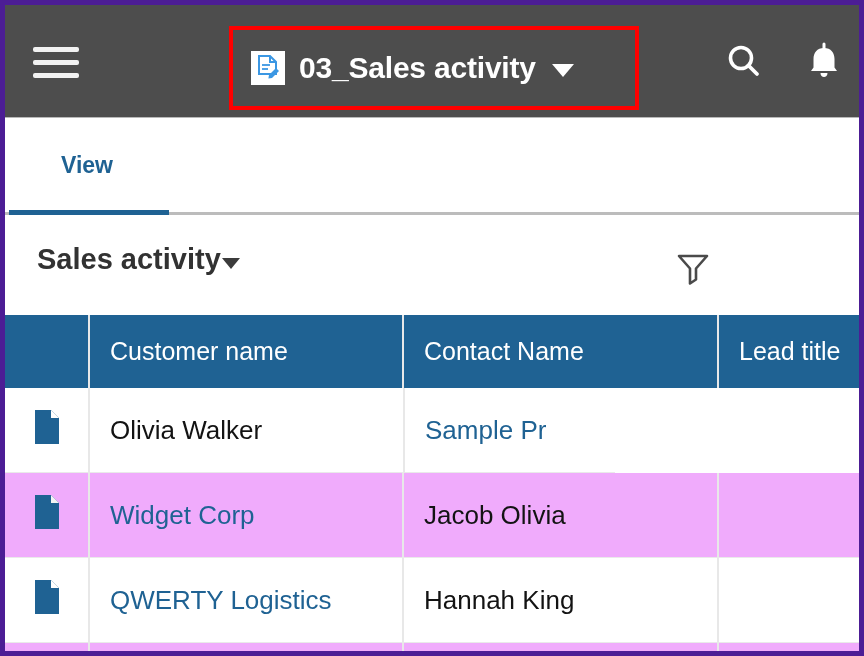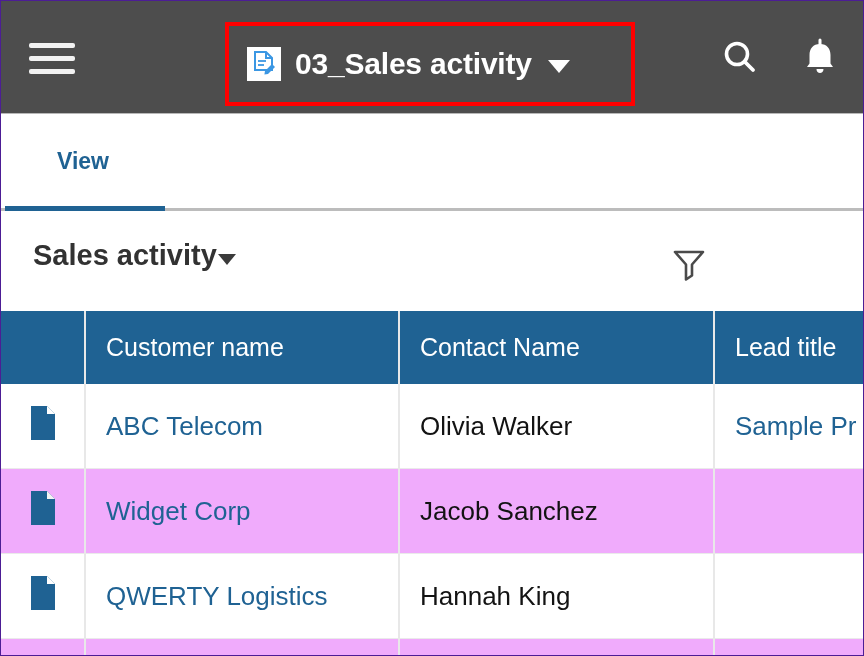--- a/index.html
+++ b/index.html
@@ -11,21 +11,21 @@
     font-family: "Liberation Sans", sans-serif;
     -webkit-font-smoothing: antialiased;
   }
 
   #app {
     position: relative;
     width: 864px;
     height: 656px;
     overflow: hidden;
     background: #ffffff;
-    border: 1px solid #4c1d95;
+    border: 5px solid #4c1d95;
     box-sizing: border-box;
   }
 
   
   .appbar {
     position: absolute;
     left: 0;
     top: 0;
     width: 864px;
     height: 112px;
@@ -344,36 +344,35 @@
 
     <div class="trow">
       <div class="td c0">
         <span>
           <svg width="28" height="36" viewBox="0 0 28 36" aria-hidden="true">
             <path d="M2 1 h16 l8 8 v26 h-24 z" fill="#1f6293"></path>
             <path d="M18 1 v8 h8 z" fill="#ffffff"></path>
           </svg>
         </span>
       </div>
-      <div class="td c1">ABC Telecom</div>
       <div class="td c2">Olivia Walker</div>
       <div class="td c3">Sample Pr</div>
     </div>
 
     <div class="trow alt">
       <div class="td c0">
         <span>
           <svg width="28" height="36" viewBox="0 0 28 36" aria-hidden="true">
             <path d="M2 1 h16 l8 8 v26 h-24 z" fill="#1f6293"></path>
             <path d="M18 1 v8 h8 z" fill="#f4f4f4"></path>
           </svg>
         </span>
       </div>
       <div class="td c1">Widget Corp</div>
-      <div class="td c2">Jacob Sanchez</div>
+      <div class="td c2">Jacob Olivia</div>
       <div class="td c3"></div>
     </div>
 
     <div class="trow">
       <div class="td c0">
         <span>
           <svg width="28" height="36" viewBox="0 0 28 36" aria-hidden="true">
             <path d="M2 1 h16 l8 8 v26 h-24 z" fill="#1f6293"></path>
             <path d="M18 1 v8 h8 z" fill="#ffffff"></path>
           </svg>

